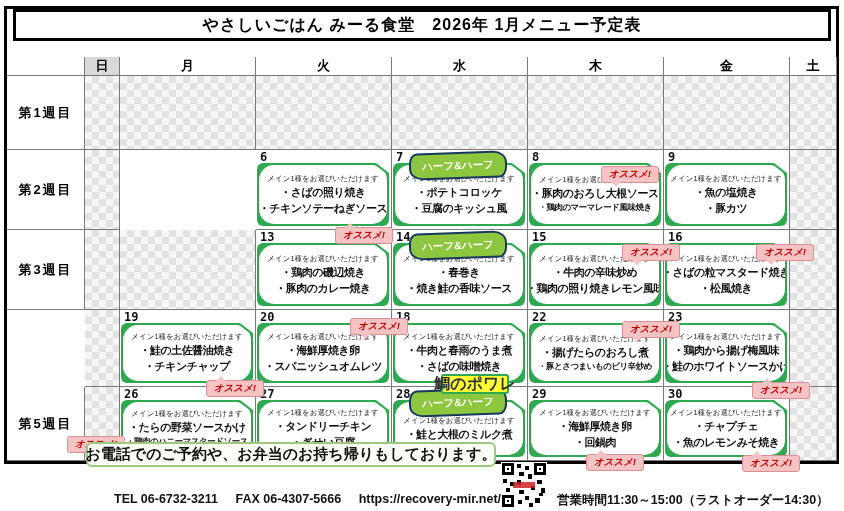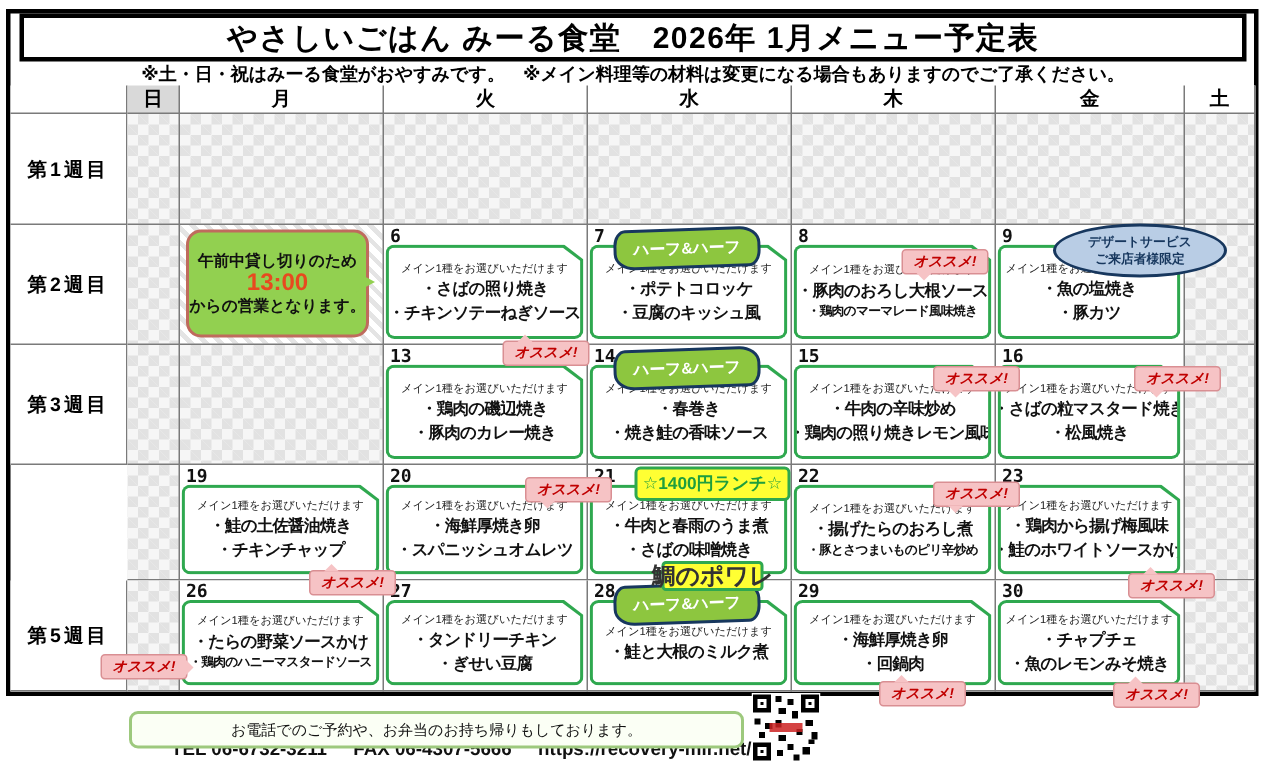--- a/index.html
+++ b/index.html
@@ -3,21 +3,21 @@
 <meta charset="utf-8">
 <style>
   html,body{margin:0;padding:0;}
   body{font-family:"Liberation Sans","DejaVu Sans",sans-serif;background:#fff;}
   .page{position:relative;width:844px;height:511px;background:#fff;overflow:hidden;}
 
   
   .frame{position:absolute;left:4px;top:6px;width:835px;height:458px;border:3px solid #000;box-sizing:border-box;}
 
   .titlebox{position:absolute;left:13px;top:9px;width:818px;height:32px;border:3px solid #000;box-sizing:border-box;
-    display:flex;align-items:center;justify-content:center;font-size:20px;font-weight:bold;letter-spacing:1px;color:#000;}
+    display:flex;align-items:center;justify-content:center;font-size:16px;font-weight:bold;letter-spacing:1px;color:#000;}
   .subtitle{position:absolute;left:8px;top:42px;width:828px;height:15px;display:flex;align-items:center;justify-content:center;
     font-size:12px;font-weight:bold;color:#000;}
 
   
   .grid{position:absolute;left:7px;top:57px;display:grid;
     grid-template-columns:78px 35px 136px 136px 136px 136px 126px 47px;
     grid-template-rows:19px 74px 80px 80px 77px 74px;}
   .cell{position:relative;border-right:1px solid #7a7a7a;border-bottom:1px solid #7a7a7a;box-sizing:border-box;background:#fff;}
   .hdr{display:flex;align-items:center;justify-content:center;font-size:13px;font-weight:bold;}
   .hdr.sun{background:#d9d9d9;}
@@ -30,21 +30,21 @@
 
   .col1{grid-column:1}.col2{grid-column:2}.col3{grid-column:3}.col4{grid-column:4}
   .col5{grid-column:5}.col6{grid-column:6}.col7{grid-column:7}.col8{grid-column:8}
   .row1{grid-row:1}.row2{grid-row:2}.row3{grid-row:3}.row4{grid-row:4}.row5{grid-row:5}.row6{grid-row:6}
 
   .date{position:absolute;left:4px;top:0px;font-size:12px;font-weight:bold;font-family:"DejaVu Sans Mono",monospace;color:#111;z-index:2;}
 
   
   .menubox{position:absolute;left:1px;right:2px;top:13px;bottom:3px;background:#2fa84f;border-radius:6px;
     clip-path:polygon(0 0,calc(100% - 13px) 0,100% 10px,100% 100%,0 100%);z-index:1;}
-  .menubox .inner{position:absolute;inset:2px;background:#fff;border-radius:4px;overflow:hidden;
+  .menubox .inner{position:absolute;inset:2px;background:#fff;border-radius:15px;overflow:hidden;
     clip-path:polygon(0 0,calc(100% - 12px) 0,100% 9px,100% 100%,0 100%);
     display:flex;flex-direction:column;align-items:center;justify-content:center;gap:1px;}
   .mhead{font-size:7.5px;color:#222;white-space:nowrap;}
   .mitem{font-size:11px;font-weight:bold;color:#111;white-space:nowrap;letter-spacing:-0.5px;}
   .mitem.sm{font-size:8.5px;}
 
   
   .tag{position:absolute;z-index:8;width:56px;height:15px;background:#f6c3c5;border:1px solid #d98f93;border-radius:3px;
     display:flex;align-items:center;justify-content:center;font-size:9.5px;font-weight:bold;font-style:italic;color:#c00000;}
   .tag::before{content:"";position:absolute;border:5px solid transparent;}
@@ -80,36 +80,35 @@
     display:flex;flex-direction:column;align-items:center;justify-content:center;z-index:7;line-height:1.25;
     font-size:8.5px;font-weight:bold;color:#17375e;white-space:nowrap;}
 
   
   .lunch{position:absolute;left:31px;top:1px;width:100px;height:19px;background:#ffff33;border:2px solid #2fa84f;border-radius:4px;
     display:flex;align-items:center;justify-content:center;font-size:11.5px;font-weight:bold;color:#1e9e3e;z-index:6;white-space:nowrap;}
   .tai{position:absolute;left:49px;bottom:-8px;width:64px;height:16px;background:#ffff33;border:2px solid #2fa84f;border-radius:3px;
     display:flex;align-items:center;justify-content:center;font-size:16px;font-weight:bold;color:#333;z-index:8;white-space:nowrap;}
 
   
-  .note{position:absolute;left:86px;top:474px;width:406px;height:21px;background:#fbfff5;border:2px solid #9dc97d;border-radius:6px;
-    display:flex;align-items:center;justify-content:center;font-size:10px;font-weight:normal;color:#111;z-index:9;white-space:nowrap;}
+  .note{position:absolute;left:86px;top:442px;width:406px;height:21px;background:#fbfff5;border:2px solid #9dc97d;border-radius:6px;
+    display:flex;align-items:center;justify-content:center;font-size:15px;font-weight:bold;color:#111;z-index:9;white-space:nowrap;}
   .contact{position:absolute;left:114px;top:492px;font-size:12.5px;font-weight:bold;color:#111;white-space:nowrap;
     font-family:"Liberation Sans","DejaVu Sans",sans-serif;}
   .contact span{margin-right:14px;}
   .hours{position:absolute;left:557px;top:492px;font-size:12.5px;font-weight:bold;color:#111;white-space:nowrap;}
   .qr{position:absolute;left:501px;top:462px;width:46px;height:46px;}
 </style>
 </head>
 <body>
 
 <div class="page">
   <div class="frame"></div>
 
   <div class="titlebox">やさしいごはん みーる食堂　2026年 1月メニュー予定表</div>
-  <div class="subtitle">※土・日・祝はみーる食堂がおやすみです。　※メイン料理等の材料は変更になる場合もありますのでご了承ください。</div>
 
   <div class="grid">
 
     <div class="cell hdr col1 row1"></div>
     <div class="cell hdr sun col2 row1">日</div>
     <div class="cell hdr col3 row1">月</div>
     <div class="cell hdr col4 row1">火</div>
     <div class="cell hdr col5 row1">水</div>
     <div class="cell hdr col6 row1">木</div>
     <div class="cell hdr col7 row1">金</div>
@@ -131,27 +130,20 @@
     <div class="cell gray col8 row4"></div>
     <div class="cell gray col8 row5"></div>
     <div class="cell gray col8 row6"></div>
 
     <div class="cell gray col3 row2"></div>
     <div class="cell gray col4 row2"></div>
     <div class="cell gray col5 row2"></div>
     <div class="cell gray col6 row2"></div>
     <div class="cell gray col7 row2"></div>
 
-    <div class="cell hatch col3 row3">
-      <div class="notice">
-        <span class="n1">午前中貸し切りのため</span>
-        <span class="n2">13:00</span>
-        <span class="n3">からの営業となります。</span>
-      </div>
-    </div>
 
     <div class="cell col4 row3">
       <span class="date">6</span>
       <div class="menubox">
           <div class="inner">
         <div class="mhead">メイン1種をお選びいただけます</div>
         <div class="mitem">・さばの照り焼き</div>
         <div class="mitem">・チキンソテーねぎソース</div>
       </div>
         </div>
@@ -178,24 +170,20 @@
         <div class="mitem">・豚肉のおろし大根ソース</div>
         <div class="mitem sm">・鶏肉のマーマレード風味焼き</div>
       </div>
         </div>
       <div class="tag t-d8 tail-dn">
           <span>オススメ!</span>
         </div>
     </div>
     <div class="cell col7 row3">
       <span class="date">9</span>
-      <div class="dessert">
-        <span>デザートサービス</span>
-        <span>ご来店者様限定</span>
-      </div>
       <div class="menubox">
           <div class="inner">
         <div class="mhead">メイン1種をお選びいただけます</div>
         <div class="mitem">・魚の塩焼き</div>
         <div class="mitem">・豚カツ</div>
       </div>
         </div>
     </div>
 
     <div class="cell gray col3 row4"></div>
@@ -267,22 +255,21 @@
         <div class="mhead">メイン1種をお選びいただけます</div>
         <div class="mitem">・海鮮厚焼き卵</div>
         <div class="mitem">・スパニッシュオムレツ</div>
       </div>
         </div>
       <div class="tag t-d20 tail-dn">
           <span>オススメ!</span>
         </div>
     </div>
     <div class="cell col5 row5">
-      <span class="date">21</span>
-      <div class="lunch">☆1400円ランチ☆</div>
+      <span class="date">18</span>
       <div class="menubox">
           <div class="inner">
         <div class="mhead">メイン1種をお選びいただけます</div>
         <div class="mitem">・牛肉と春雨のうま煮</div>
         <div class="mitem">・さばの味噌焼き</div>
       </div>
         </div>
       <div class="tai">鯛のポワレ</div>
     </div>
     <div class="cell col6 row5">
@@ -408,13 +395,14 @@
         <rect x="38" y="6" width="2" height="2"></rect>
         <rect x="6" y="38" width="2" height="2"></rect>
       </g>
     <rect x="12" y="20" width="22" height="6" fill="#cc2222" opacity="0.85"></rect>
   </svg>
   <div class="contact">
     <span>TEL 06-6732-3211</span>
     <span>FAX 06-4307-5666</span>
     <span>https://recovery-mir.net/</span>
   </div>
+  <div class="hours">営業時間11:30～15:00（ラストオーダー14:30）</div>
 </div>
 
 </body></html>

